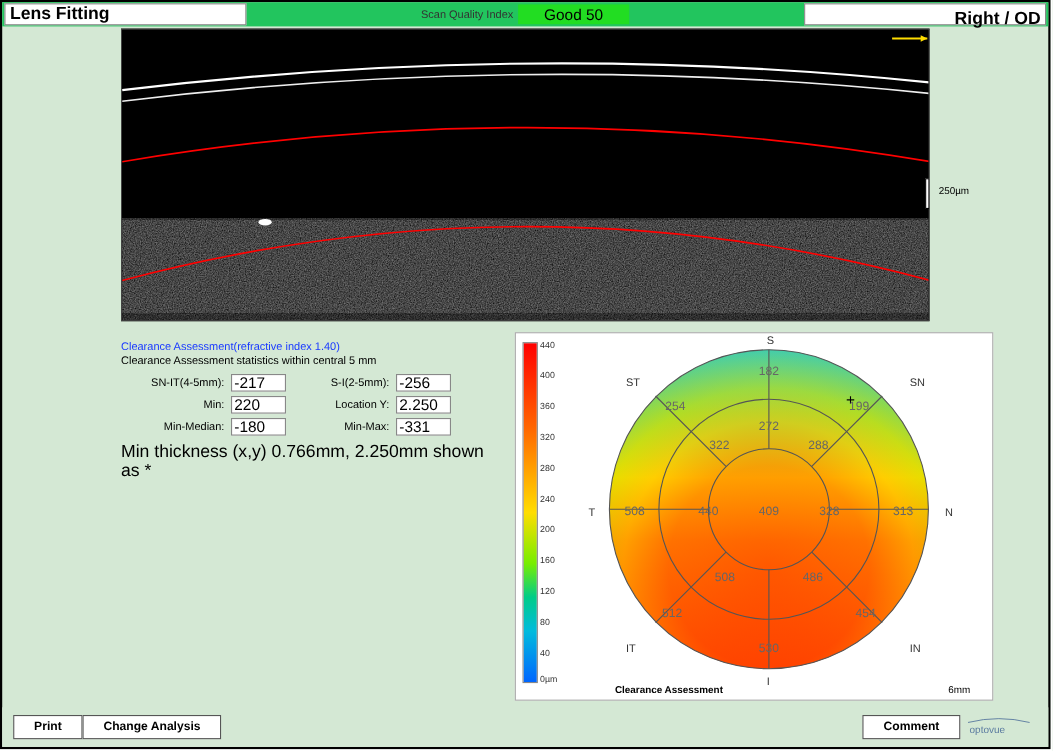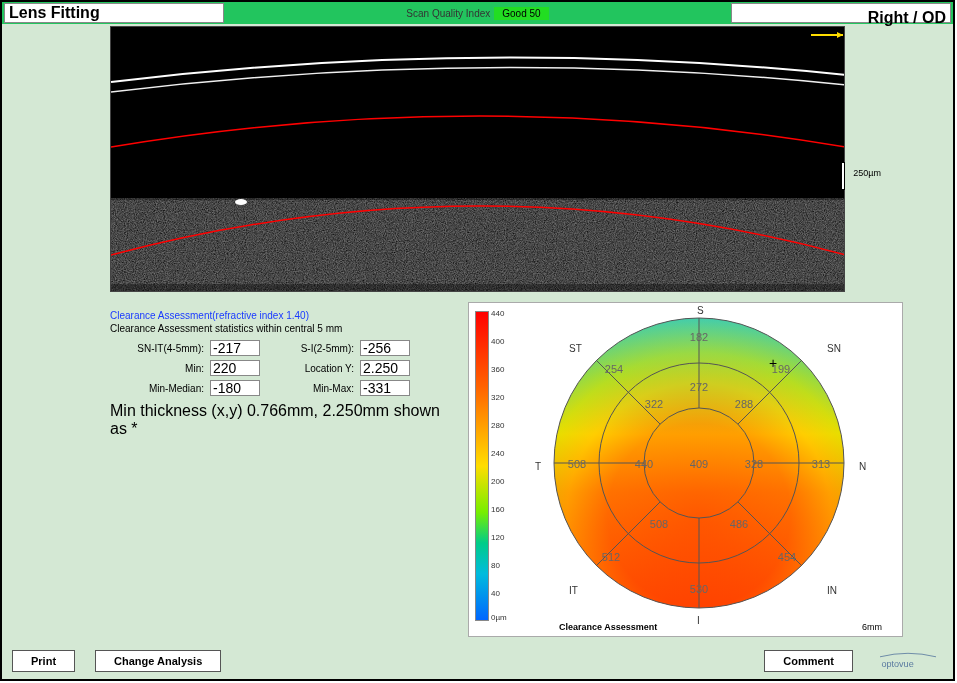--- a/index.html
+++ b/index.html
@@ -2,21 +2,21 @@
 <html><head>
 <meta charset="utf-8">
 <style>
   * { box-sizing: border-box; margin: 0; padding: 0; }
   body { font-family: Arial, sans-serif; font-size: 11px; background: #fff; width: 957px; height: 683px; }
   .app { border: 2px solid #000; width: 955px; height: 681px; background: #d4e8d4; position: relative; }
   .header { display: flex; align-items: center; height: 22px; background: #22c55e; }
   .title-box { background: #fff; border: 1px solid #888; width: 220px; height: 20px; margin-left: 2px; font-size: 16px; font-weight: bold; padding: 0 4px; line-height: 18px; }
   .header-mid { flex: 1; display: flex; justify-content: center; align-items: center; }
   .sqi-label { font-size: 10px; color: #333; margin-right: 4px; }
-  .sqi-val { background: #2d2; padding: 1px 8px; font-size: 10px; color: #000; }
+  .sqi-val { background: #2d2; padding: 1px 24px; font-size: 14px; color: #000; }
   .eye-box { background: #fff; border: 1px solid #888; width: 220px; height: 20px; margin-right: 2px; font-size: 16px; font-weight: bold; padding: 5px 4px; line-height: 18px; text-align: right; }
 
   .scan-area { position: absolute; left: 108px; top: 24px; width: 735px; height: 266px; background: #000; border: 1px solid #444; overflow: hidden; }
   .scale-bar { position: absolute; right: 108px; top: 160px; width: 4px; height: 28px; background: #fff; border: 1px solid #000; }
   .scale-label { position: absolute; right: 72px; top: 166px; font-size: 9px; color: #000; }
 
   .clearance-panel { position: absolute; left: 108px; top: 308px; width: 340px; font-size: 10px; color: #000; }
   .ca-title { color: #1a3aff; font-size: 10px; margin-bottom: 2px; }
   .ca-sub { font-size: 10px; margin-bottom: 6px; }
   .ca-row { display: flex; align-items: center; margin-bottom: 4px; }
@@ -25,21 +25,21 @@
   .ca-note { font-size: 16px; margin-top: 6px; }
 
   .map-area { position: absolute; left: 466px; top: 300px; width: 435px; height: 335px; background: #fff; border: 1px solid #aaa; }
   .colorbar { position: absolute; left: 6px; top: 8px; width: 14px; height: 310px; background: linear-gradient(to bottom, #f00 0%, #f60 25%, #fd0 50%, #7e0 65%, #0c8 75%, #0bd 85%, #06f 100%); border: 1px solid #888; }
   .cb-tick { position: absolute; left: 22px; font-size: 8px; color: #333; }
   .radial { position: absolute; left: 80px; top: 10px; width: 300px; height: 300px; }
   .map-label { position: absolute; font-size: 10px; color: #333; }
   .map-title { position: absolute; left: 90px; bottom: 4px; font-size: 9px; font-weight: bold; text-align: right; }
   .map-scale { position: absolute; right: 20px; bottom: 4px; font-size: 9px; }
 
-  .footer { position: absolute; left: 0; bottom: 0; width: 100%; height: 36px; background: #d4e8d4; display: flex; align-items: center; padding: 0 10px; gap: 20px; }
+  .footer { position: absolute; left: 0; bottom: 0; width: 100%; height: 36px; background: #d4e8d4; display: flex; align-items: center; padding: 0 10px; }
   .btn { background: #fff; border: 1px solid #555; height: 22px; padding: 0 18px; font-size: 11px; font-weight: bold; cursor: pointer; }
   .logo { margin-left: auto; display: flex; align-items: center; }
   .logo svg { width: 70px; height: 22px; }
 
   .sector-text { font-size: 11px; fill: #666; text-anchor: middle; font-family: Arial; }
 </style>
 </head>
 <body>
 
 <div class="app">

